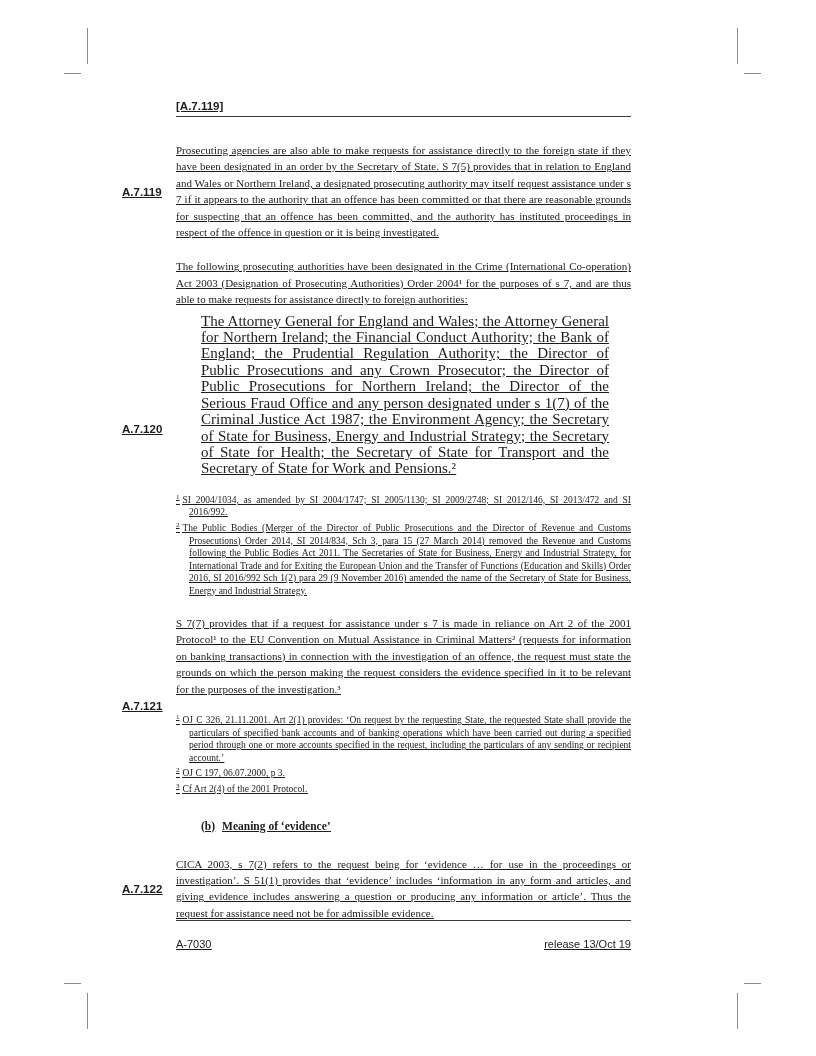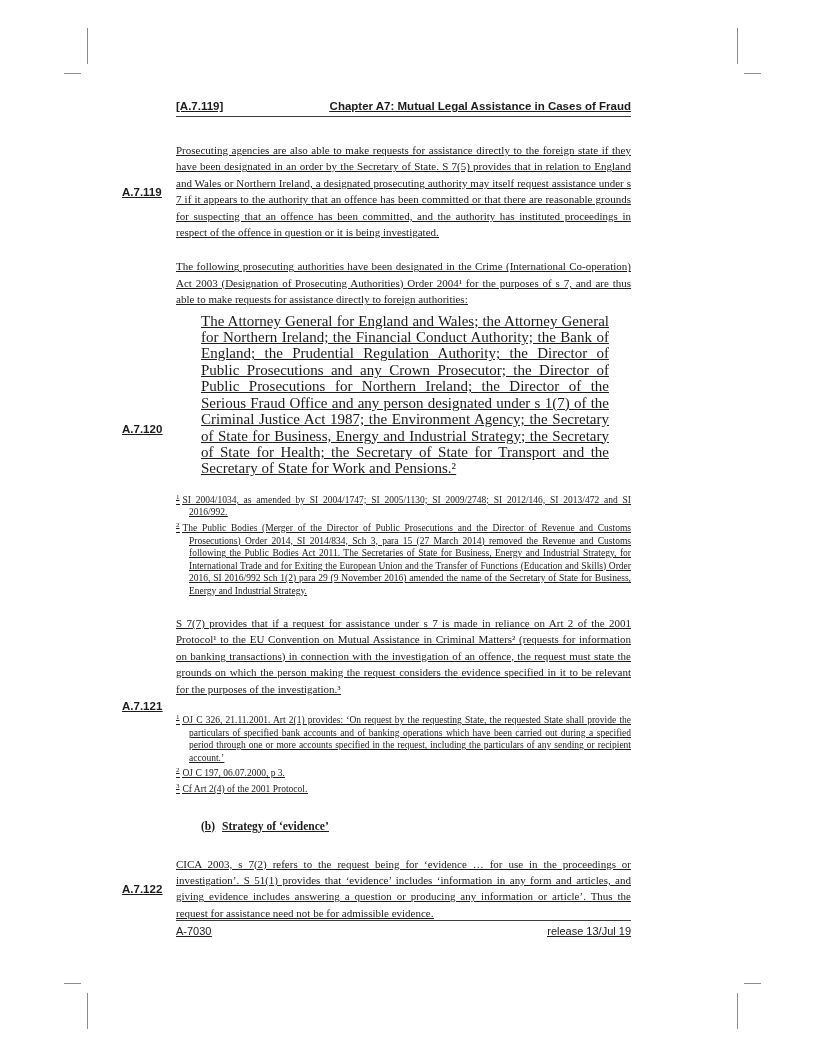--- a/index.html
+++ b/index.html
@@ -37,40 +37,39 @@
     font-size: 9.5px; line-height: 12.5px; text-align: justify;
     padding-left: 13px; text-indent: -13px;
   }
   .fn sup { font-size: 7px; vertical-align: super; margin-right: 3px; }
   .subheading { font-size: 11.5px; font-weight: bold; margin-left: 25px; }
   .subheading .sh-label { margin-right: 7px; }
 
   .footer-block { position: absolute; left: 176px; top: 920px; width: 455px; }
   .footer-rule { border-bottom: 1px solid #3c3c3c; }
   .footer-row {
-    display: flex; justify-content: space-between; margin-top: 4px;
+    display: flex; justify-content: space-between; margin-top: 17px;
     font-family: "Liberation Sans", sans-serif; font-size: 11px;
   }
 </style>
 </head>
 <body>
 
 <div class="crop v" style="left:87px;  top:28px;"></div>
 <div class="crop h" style="left:64px;  top:73px;"></div>
 <div class="crop v" style="left:737px; top:28px;"></div>
 <div class="crop h" style="left:744px; top:73px;"></div>
 <div class="crop h" style="left:64px;  top:983px;"></div>
 <div class="crop v" style="left:87px;  top:993px;"></div>
 <div class="crop h" style="left:744px; top:983px;"></div>
 <div class="crop v" style="left:737px; top:993px;"></div>
 
 <div class="header-block">
   <div class="header-row">
     <span>[A.7.119]</span>
-    <span>Chapter A7: Mutual Legal Assistance in Cases of Fraud</span>
   </div>
   <div class="header-rule"></div>
 </div>
 
 <div class="body-block">
 
   <div class="row">
     <div class="pnum">A.7.119</div>
     <div class="pcol">
       <div class="pbody">Prosecuting agencies are also able to make requests for assistance directly to the foreign state if they have been designated in an order by the Secretary of State. S 7(5) provides that in relation to England and Wales or Northern Ireland, a designated prosecuting authority may itself request assistance under s 7 if it appears to the authority that an offence has been committed or that there are reasonable grounds for suspecting that an offence has been committed, and the authority has instituted proceedings in respect of the offence in question or it is being investigated.</div>
@@ -97,32 +96,32 @@
         <p class="fn"><sup>1</sup><span>OJ C 326, 21.11.2001. Art 2(1) provides: ‘On request by the requesting State, the requested State shall provide the particulars of specified bank accounts and of banking operations which have been carried out during a specified period through one or more accounts specified in the request, including the particulars of any sending or recipient account.’</span></p>
         <p class="fn"><sup>2</sup><span>OJ C 197, 06.07.2000, p 3.</span></p>
         <p class="fn"><sup>3</sup><span>Cf Art 2(4) of the 2001 Protocol.</span></p>
       </div>
     </div>
   </div>
 
   <div class="row gap-xl">
     <div class="pnum"></div>
     <div class="pcol">
-      <h2 class="subheading"><span class="sh-label">(b)</span><span>Strategy of ‘evidence’</span></h2>
+      <h2 class="subheading"><span class="sh-label">(b)</span><span>Meaning of ‘evidence’</span></h2>
     </div>
   </div>
 
   <div class="row gap-md">
     <div class="pnum">A.7.122</div>
     <div class="pcol">
       <div class="pbody">CICA 2003, s 7(2) refers to the request being for ‘evidence … for use in the proceedings or investigation’. S 51(1) provides that ‘evidence’ includes ‘information in any form and articles, and giving evidence includes answering a question or producing any information or article’. Thus the request for assistance need not be for admissible evidence.</div>
     </div>
   </div>
 
 </div>
 
 <div class="footer-block">
   <div class="footer-rule"></div>
   <div class="footer-row">
     <span>A-7030</span>
-    <span>release 13/Jul 19</span>
+    <span>release 13/Oct 19</span>
   </div>
 </div>
 
 </body></html>

